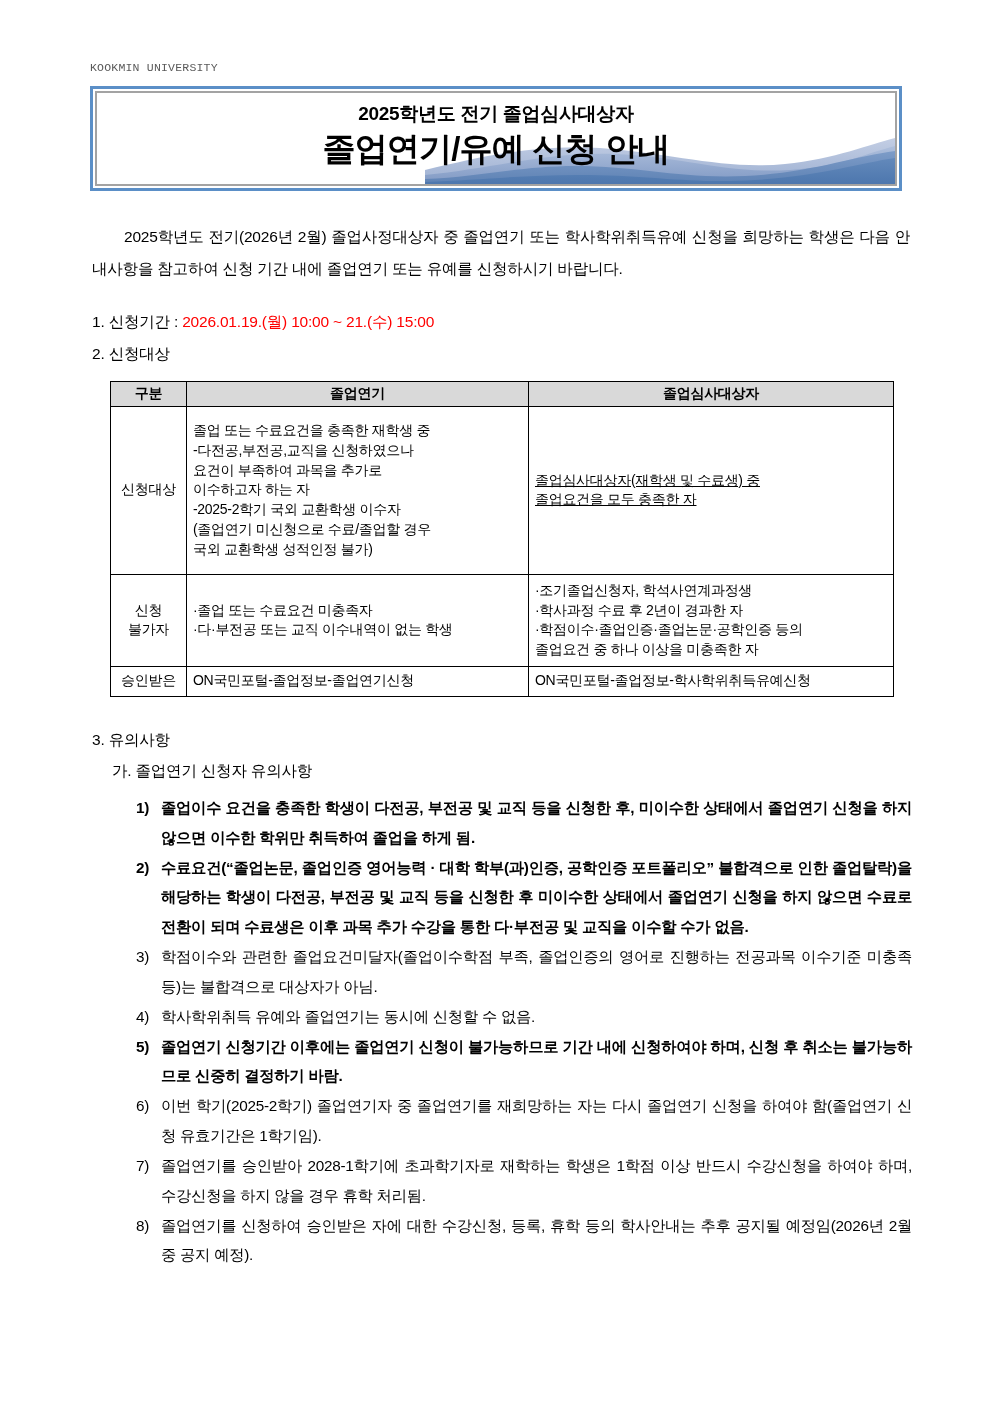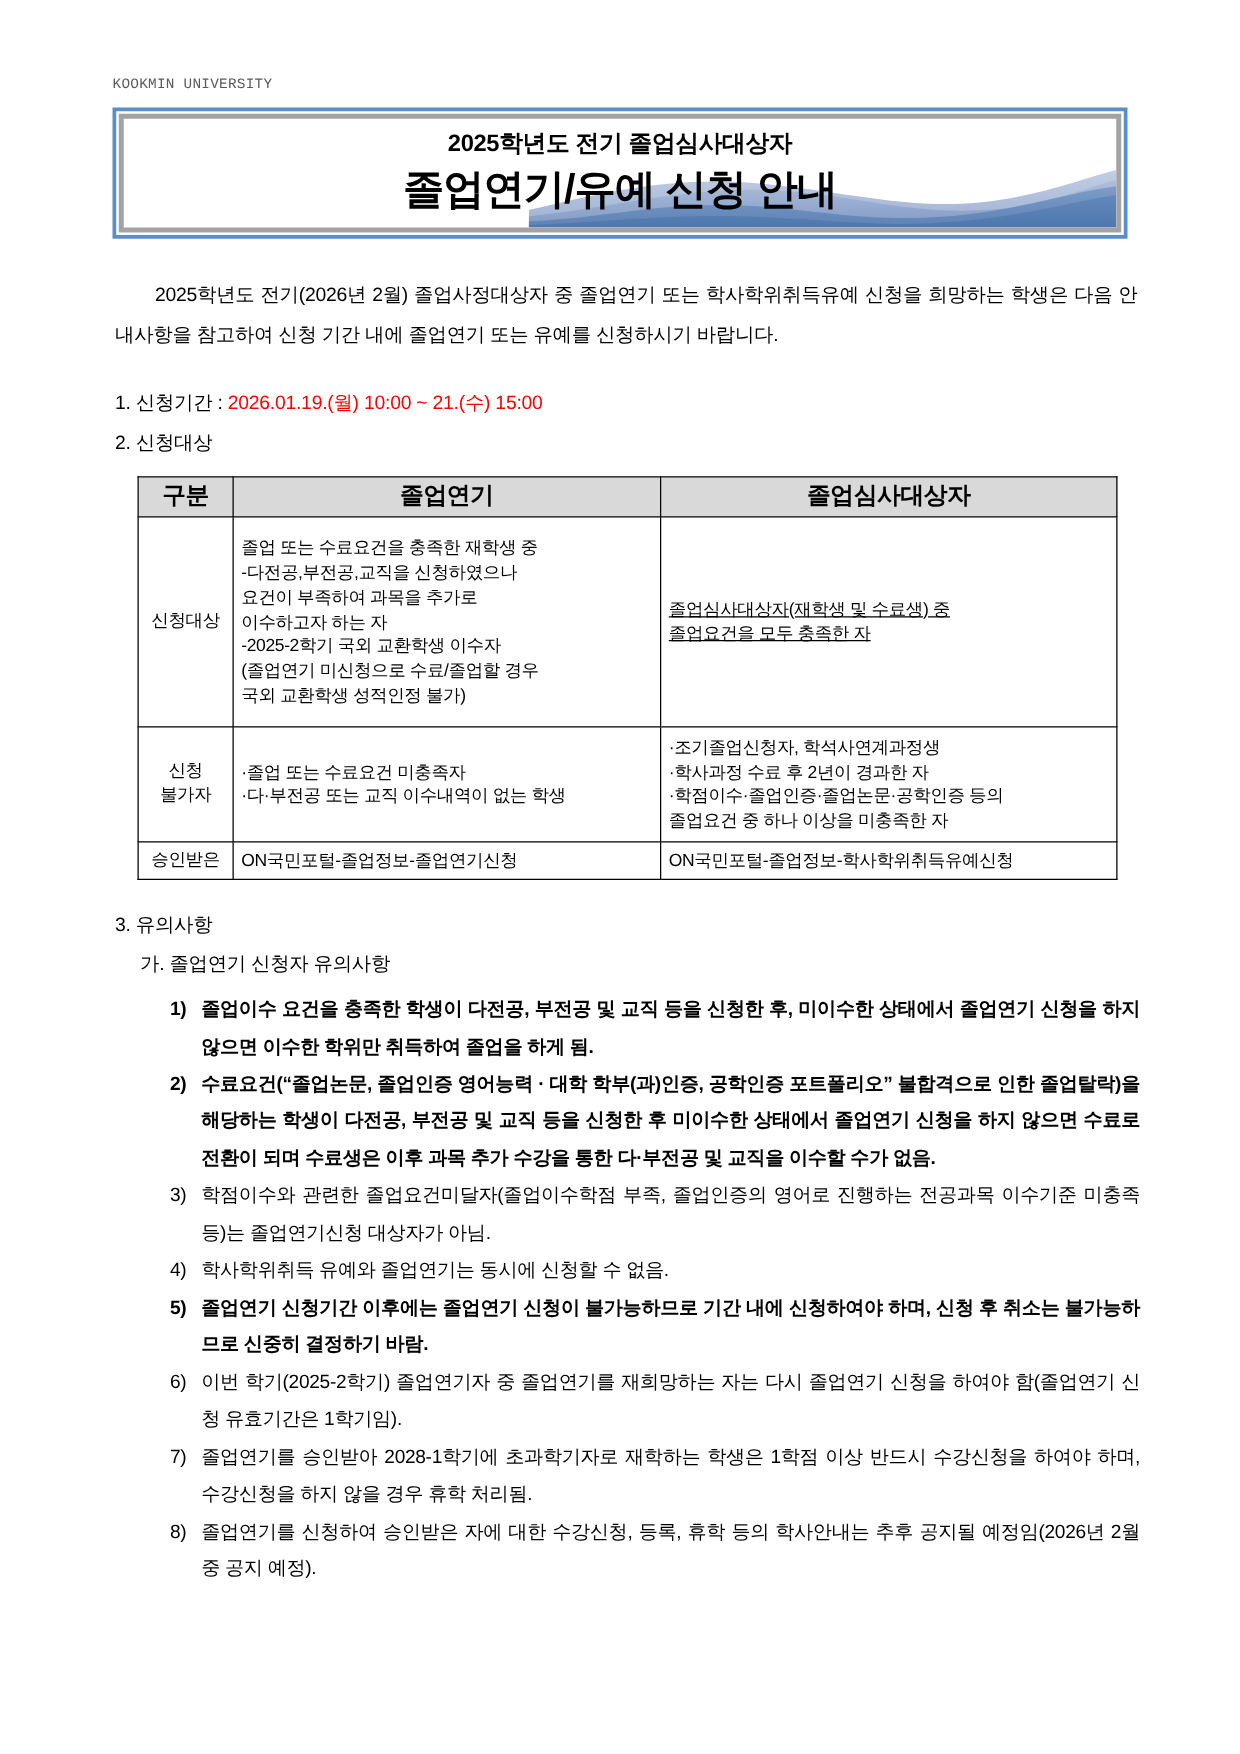--- a/index.html
+++ b/index.html
@@ -34,21 +34,21 @@
     top: 86px;
     width: 812px;
     height: 105px;
     border: 3px solid #5b8fc7;
     background: #ffffff;
     overflow: hidden;
   }
   .banner-inner {
     position: absolute;
     inset: 2px;
-    border: 4px solid #a3a3a3;
+    border: 2px solid #a3a3a3;
     overflow: hidden;
   }
   .banner-waves {
     position: absolute;
     right: 0;
     bottom: 0;
     width: 470px;
     height: 62px;
     pointer-events: none;
   }
@@ -118,21 +118,21 @@
     padding: 3px 6px;
     vertical-align: middle;
     line-height: 1.42;
   }
   table.main thead th {
     background: #d9d9d9;
     text-align: center;
     font-weight: 700;
     height: 24px;
     padding: 2px 4px;
-    font-size: 19px;
+    font-size: 14px;
   }
   .col-gubun { width: 76px; }
   .col-a { width: 342px; }
   .col-b { width: 365px; }
   td.ctr { text-align: center; font-family: Liberation Serif, serif; }
   td.cell-text { white-space: pre-line; }
   .row-target td { height: 168px; }
   .row-na td { height: 92px; margin-top: 32px; }
   .row-method td { height: 30px; padding-top: 2px; padding-bottom: 2px; }
   td.pad-a { padding-left: 28px; }
@@ -280,21 +280,21 @@
   <div class="item bold">
     <span class="marker">1)</span>
     <span class="body">졸업이수 요건을 충족한 학생이 다전공, 부전공 및 교직 등을 신청한 후, 미이수한 상태에서 졸업연기 신청을 하지 않으면 이수한 학위만 취득하여 졸업을 하게 됨.</span>
   </div>
   <div class="item bold">
     <span class="marker">2)</span>
     <span class="body">수료요건(“졸업논문, 졸업인증 영어능력 · 대학 학부(과)인증, 공학인증 포트폴리오” 불합격으로 인한 졸업탈락)을 해당하는 학생이 다전공, 부전공 및 교직 등을 신청한 후 미이수한 상태에서 졸업연기 신청을 하지 않으면 수료로 전환이 되며 수료생은 이후 과목 추가 수강을 통한 다·부전공 및 교직을 이수할 수가 없음.</span>
   </div>
   <div class="item">
     <span class="marker">3)</span>
-    <span class="body">학점이수와 관련한 졸업요건미달자(졸업이수학점 부족, 졸업인증의 영어로 진행하는 전공과목 이수기준 미충족 등)는 졸업연기신청 대상자가 아님.</span>
+    <span class="body">학점이수와 관련한 졸업요건미달자(졸업이수학점 부족, 졸업인증의 영어로 진행하는 전공과목 이수기준 미충족 등)는 불합격으로 대상자가 아님.</span>
   </div>
   <div class="item">
     <span class="marker">4)</span>
     <span class="body">학사학위취득 유예와 졸업연기는 동시에 신청할 수 없음.</span>
   </div>
   <div class="item bold">
     <span class="marker">5)</span>
     <span class="body">졸업연기 신청기간 이후에는 졸업연기 신청이 불가능하므로 기간 내에 신청하여야 하며, 신청 후 취소는 불가능하므로 신중히 결정하기 바람.</span>
   </div>
   <div class="item">

